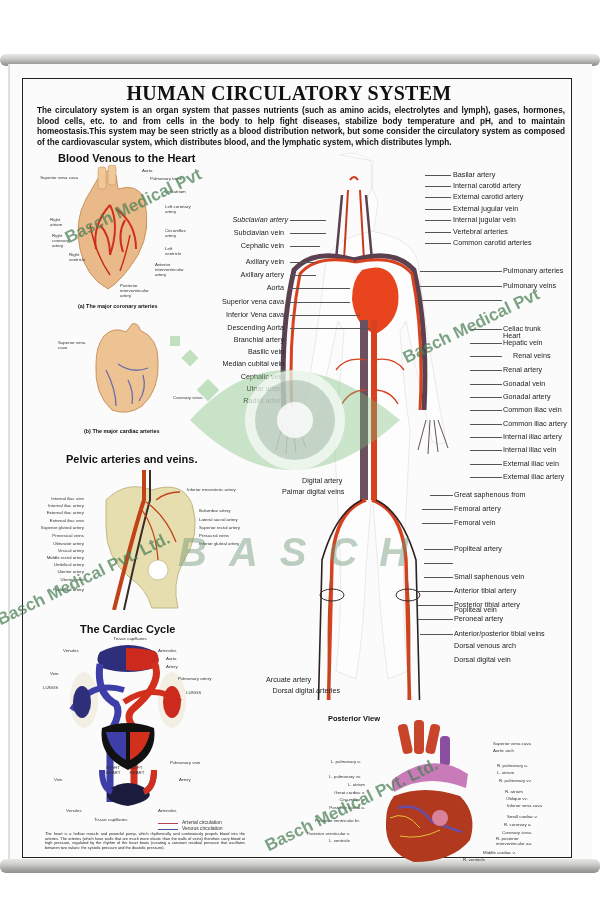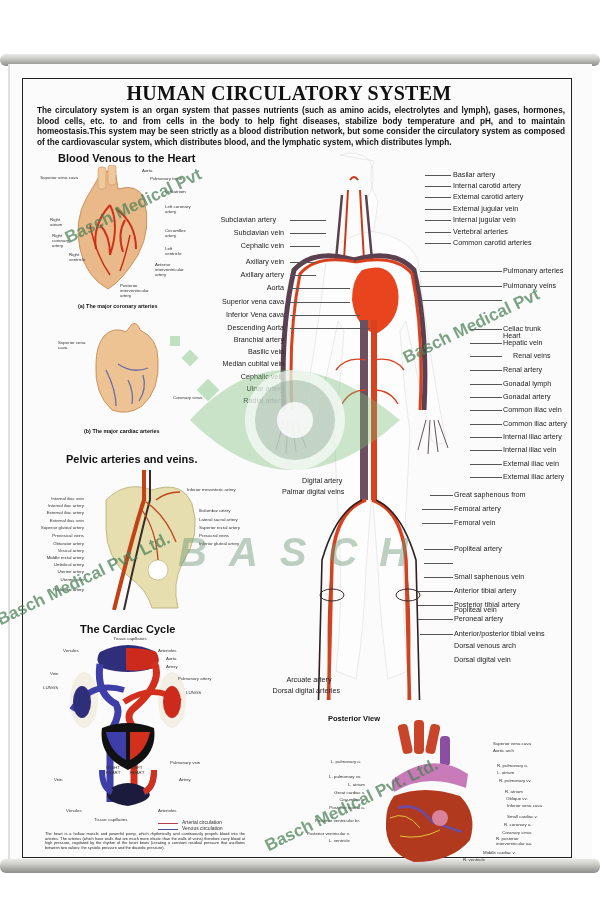--- a/index.html
+++ b/index.html
@@ -189,21 +189,21 @@
   <ellipse cx="70" cy="445" rx="12" ry="6" fill="none" stroke="#3a2a2a" stroke-width="1"></ellipse>
   <ellipse cx="146" cy="445" rx="12" ry="6" fill="none" stroke="#3a2a2a" stroke-width="1"></ellipse>
 
   <path d="M22 270 l-8 30 M26 270 l-2 34 M30 270 l4 32 M34 270 l10 28" stroke="#3a2a2a" stroke-width="0.8" fill="none"></path>
   <path d="M164 270 l-8 30 M168 270 l-2 34 M172 270 l4 32 M176 270 l10 28" stroke="#3a2a2a" stroke-width="0.8" fill="none"></path>
 
   <path d="M104 210 q-20 -4 -30 10 M112 210 q20 -4 30 10 M104 240 q-16 0 -24 14 M112 240 q16 0 24 14" stroke="#d9401e" stroke-width="1.4" fill="none"></path>
 </svg>
 
 <div>
-  <div class="bodylbl left" style="left:176px;top:216px;">Subclavian artery</div>
+  <div class="bodylbl left" style="left:188px;top:216px;font-style:italic;">Subclavian artery</div>
   <div class="bodylbl left" style="left:184px;top:229px;">Subclavian vein</div>
   <div class="bodylbl left" style="left:184px;top:242px;">Cephalic vein</div>
   <div class="bodylbl left" style="left:184px;top:258px;">Axillary vein</div>
   <div class="bodylbl left" style="left:184px;top:271px;">Axillary artery</div>
   <div class="bodylbl left" style="left:184px;top:284px;">Aorta</div>
   <div class="bodylbl left" style="left:184px;top:298px;">Superior vena cava</div>
   <div class="bodylbl left" style="left:184px;top:311px;">Inferior Vena cava</div>
   <div class="bodylbl left" style="left:184px;top:324px;">Descending Aorta</div>
   <div class="bodylbl left" style="left:184px;top:336px;">Branchial artery</div>
   <div class="bodylbl left" style="left:184px;top:348px;">Basilic vein</div>
@@ -243,21 +243,21 @@
 </div>
 
 <div>
   <div class="bodylbl" style="left:503px;top:267px;">Pulmonary arteries</div>
   <div class="bodylbl" style="left:503px;top:282px;">Pulmonary veins</div>
   <div class="bodylbl" style="left:503px;top:296px;margin-top:36px;">Heart</div>
   <div class="bodylbl" style="left:503px;top:325px;">Celiac trunk</div>
   <div class="bodylbl" style="left:503px;top:339px;">Hepatic vein</div>
   <div class="bodylbl" style="left:503px;top:352px;margin-left:10px;">Renal veins</div>
   <div class="bodylbl" style="left:503px;top:366px;">Renal artery</div>
-  <div class="bodylbl" style="left:503px;top:380px;">Gonadal lymph</div>
+  <div class="bodylbl" style="left:503px;top:380px;">Gonadal vein</div>
   <div class="bodylbl" style="left:503px;top:393px;">Gonadal artery</div>
   <div class="bodylbl" style="left:503px;top:406px;">Common iliac vein</div>
   <div class="bodylbl" style="left:503px;top:420px;">Common iliac artery</div>
   <div class="bodylbl" style="left:503px;top:433px;">Internal iliac artery</div>
   <div class="bodylbl" style="left:503px;top:446px;">Internal iliac vein</div>
   <div class="bodylbl" style="left:503px;top:460px;">External iliac vein</div>
   <div class="bodylbl" style="left:503px;top:473px;">External iliac artery</div>
   <div class="lead" style="left:420px;top:271px;width:82px;"></div>
   <div class="lead" style="left:420px;top:286px;width:82px;"></div>
   <div class="lead" style="left:420px;top:300px;width:82px;"></div>
@@ -293,21 +293,21 @@
   <div class="lead" style="left:422px;top:523px;width:31px;"></div>
   <div class="lead" style="left:424px;top:549px;width:29px;"></div>
   <div class="lead" style="left:424px;top:563px;width:29px;"></div>
   <div class="lead" style="left:424px;top:577px;width:29px;"></div>
   <div class="lead" style="left:418px;top:591px;width:35px;"></div>
   <div class="lead" style="left:418px;top:605px;width:35px;"></div>
   <div class="lead" style="left:418px;top:619px;width:35px;"></div>
   <div class="lead" style="left:420px;top:634px;width:33px;"></div>
 </div>
 
-<div class="bodylbl r" style="left:274px;top:676px;width:70px;text-align:center;">Arcuate artery</div>
+<div class="bodylbl r" style="left:266px;top:676px;width:70px;text-align:left;">Arcuate artery</div>
 <div class="bodylbl r" style="left:250px;top:687px;width:90px;text-align:right;">Dorsal digital arteries</div>
 
 <div class="h2" style="left:328px;top:714px;font-size:7.5px;">Posterior View</div>
 <svg style="left:370px;top:718px;" width="120" height="146">
   <rect x="30" y="6" width="10" height="30" rx="4" fill="#c8442a" transform="rotate(-12 35 20)"></rect>
   <rect x="44" y="2" width="10" height="34" rx="4" fill="#c8442a"></rect>
   <rect x="58" y="6" width="10" height="30" rx="4" fill="#c8442a" transform="rotate(12 63 20)"></rect>
   <rect x="70" y="18" width="10" height="30" rx="4" fill="#8a4fa0"></rect>
   <path d="M22 62 q40 -30 76 -6 l-2 14 q-40 -16 -72 4z" fill="#c97ab8"></path>
   <path d="M24 78 q30 -12 66 0 q18 18 10 44 q-18 22 -56 22 q-30 -10 -28 -40 q0 -16 8 -26z" fill="#b1391e"></path>

